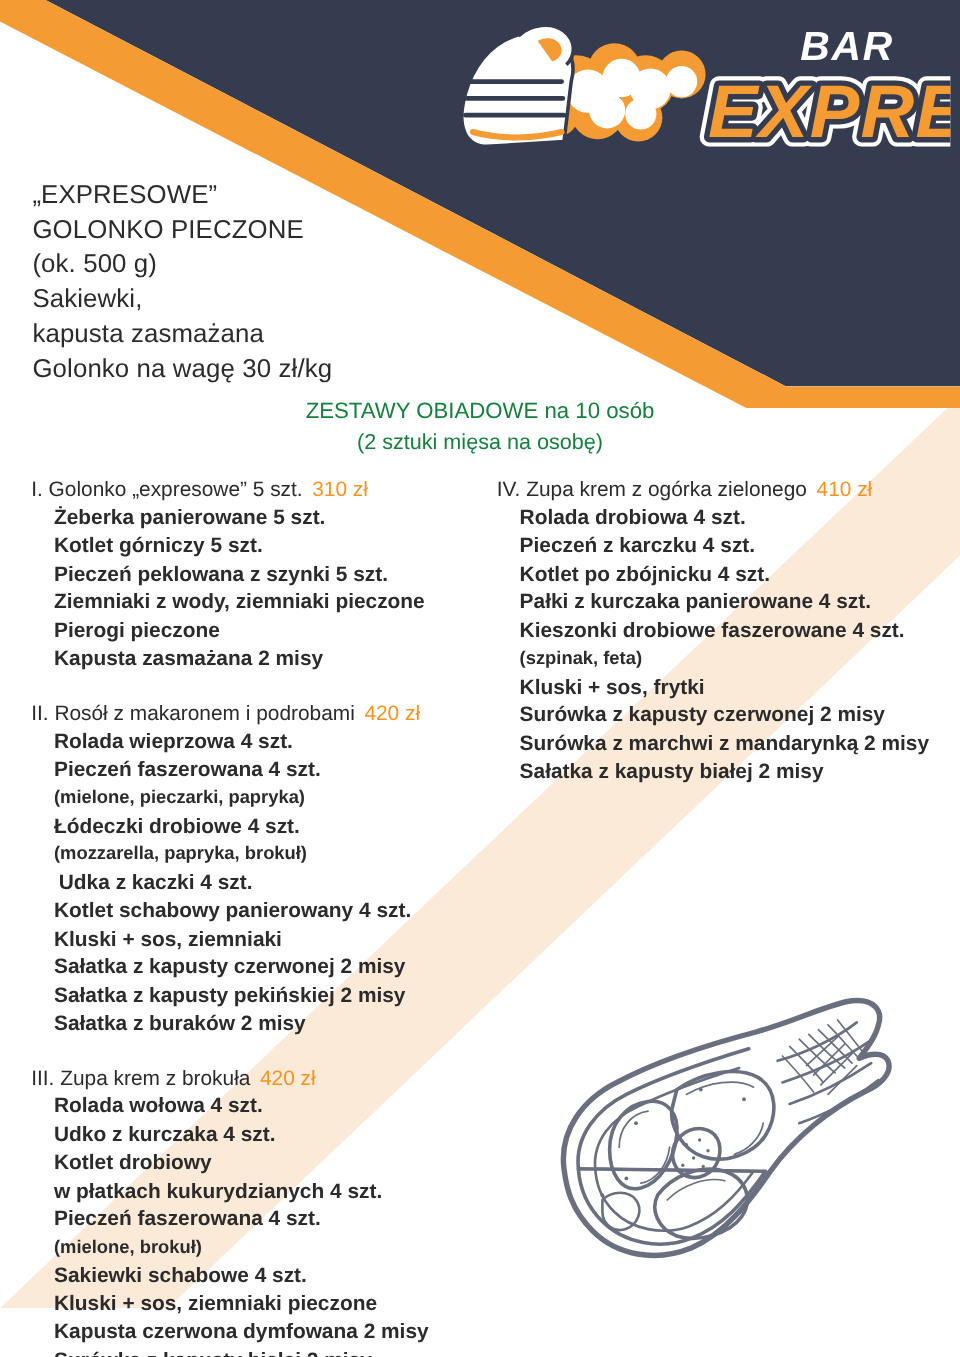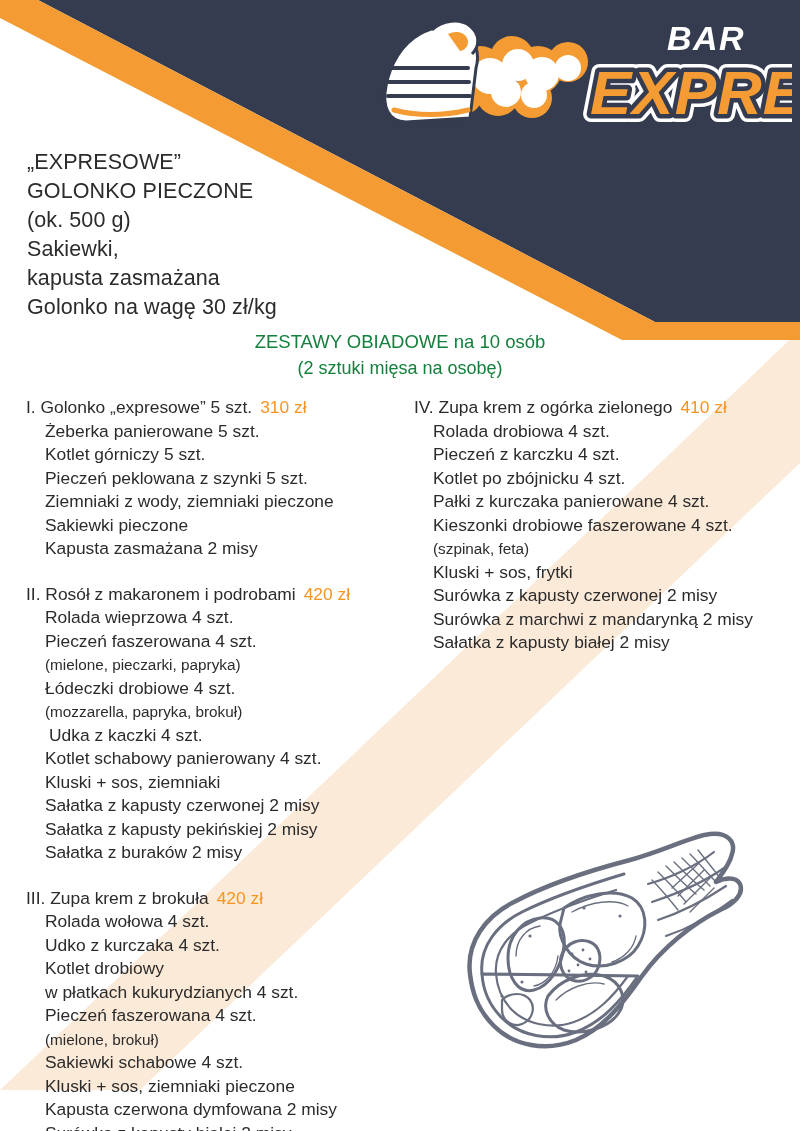--- a/index.html
+++ b/index.html
@@ -124,20 +124,21 @@
   .set-head .numeral { display: inline; }
   .set-price {
     color: #f7941e;
     margin-left: 8px;
     white-space: nowrap;
   }
   .set-items {
     list-style: none;
     margin: 0;
     padding: 0 0 0 19px;
+    font-weight: bold;
   }
   .set-items li {
     font-size: 17.4px;
     line-height: 23.5px;
     color: #2b2b2b;
     white-space: nowrap;
   }
   .set-items li.sub {
     font-size: 15.3px;
     line-height: 23.5px;
@@ -227,21 +228,21 @@
 
   <div class="columns">
     <div class="col col-left" id="col-left">
         <div class="set">
           <div class="set-head"><span class="numeral">I.</span><span> Golonko „expresowe” 5 szt.</span><span class="set-price">310 zł</span></div>
           <ul class="set-items">
             <li>Żeberka panierowane 5 szt.</li>
             <li>Kotlet górniczy 5 szt.</li>
             <li>Pieczeń peklowana z szynki 5 szt.</li>
             <li>Ziemniaki z wody, ziemniaki pieczone</li>
-            <li>Sakiewki pieczone</li>
+            <li>Pierogi pieczone</li>
             <li>Kapusta zasmażana 2 misy</li>
           </ul>
         </div>
         <div class="set">
           <div class="set-head"><span class="numeral">II.</span><span> Rosół z makaronem i podrobami</span><span class="set-price">420 zł</span></div>
           <ul class="set-items">
             <li>Rolada wieprzowa 4 szt.</li>
             <li>Pieczeń faszerowana 4 szt.</li>
             <li class="sub">(mielone, pieczarki, papryka)</li>
             <li>Łódeczki drobiowe 4 szt.</li>

